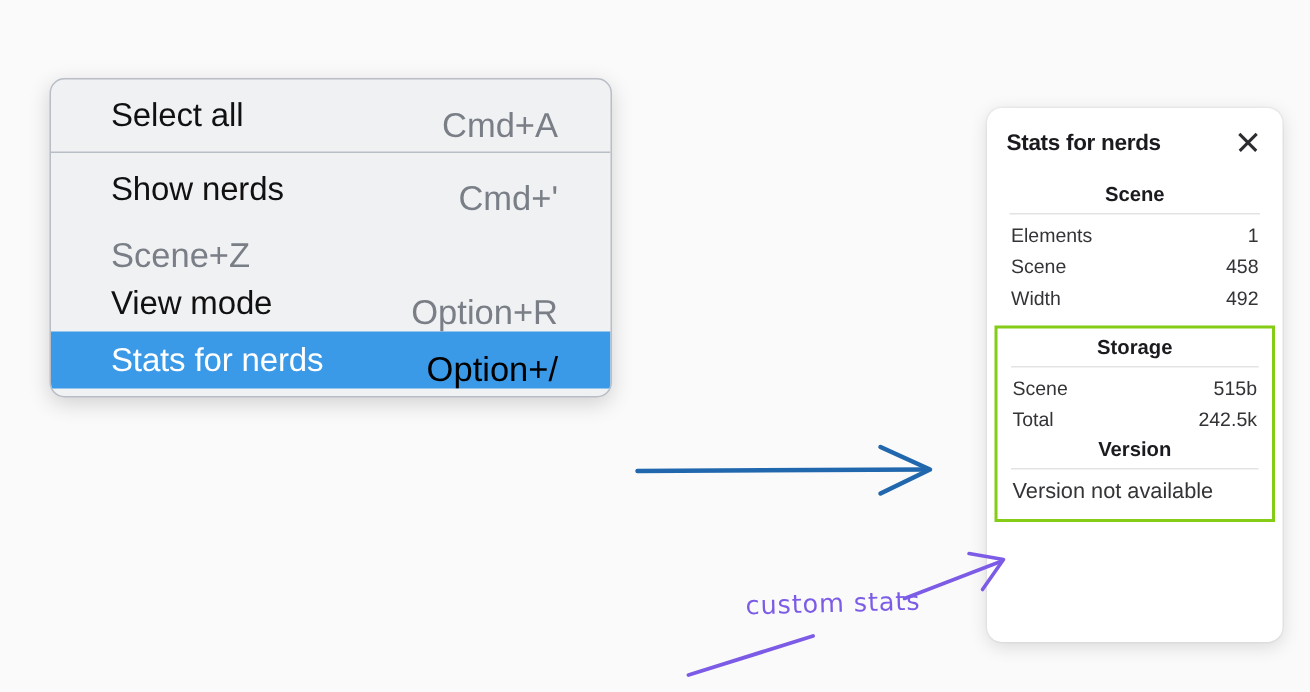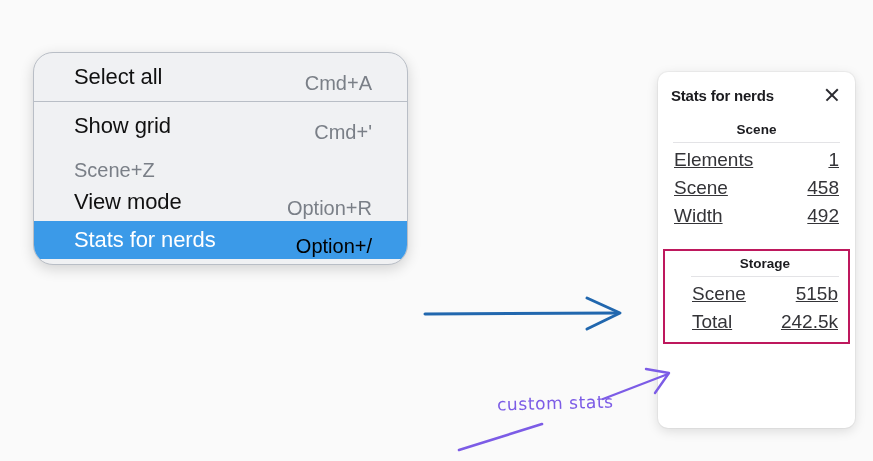--- a/index.html
+++ b/index.html
@@ -18,21 +18,21 @@
   }
 
   
   #context-menu {
     position: absolute;
     left: 33px;
     top: 52px;
     width: 375px;
     background: #f0f1f3;
     border: 1px solid #b9bec6;
-    border-radius: 20px;
+    border-radius: 10px;
     box-shadow: 0 4px 14px rgba(0,0,0,0.16);
     overflow: hidden;
   }
 
   .menu-group { padding: 5px 0; }
 
   .menu-sep {
     height: 1px;
     background: #b9bec6;
     margin: 0;
@@ -48,21 +48,21 @@
   }
 
   .menu-item .mi-label {
     font-size: 22px;
     color: #111111;
     letter-spacing: -0.1px;
     white-space: nowrap;
   }
 
   .menu-item .mi-shortcut {
-    font-size: 20px;
+    font-size: 23px;
     color: #7a7f87;
     white-space: nowrap;
     margin-top: 12px;
   }
 
   .menu-item.is-selected {
     background: #3b9ae8;
   }
   .menu-item.is-selected .mi-label { color: #ffffff; }
   .menu-item.is-selected .mi-shortcut { color: #000000; }
@@ -128,38 +128,37 @@
     height: 1px;
     background: #e3e3e6;
     margin: 0 2px 3px 2px;
   }
 
   .sp-row {
     display: flex;
     align-items: center;
     justify-content: space-between;
     padding: 3px 3px;
-    font-size: 19px;
+    font-size: 13px;
     color: #343438;
-    text-decoration: underline;
   }
   .sp-row .sp-key { color: #343438; }
   .sp-row .sp-val { color: #343438; }
 
   .sp-fullrow {
     padding: 4px 3px;
     font-size: 14.5px;
     color: #343438;
   }
 
   
   #custom-stats-box {
-    border: 2px solid #be185d;
-    margin: 19px -8px -3px -8px;
-    padding: 3px 7px 6px 24px;
+    border: 2px solid #84cc16;
+    margin: 8px -8px -3px -8px;
+    padding: 3px 7px 6px 7px;
   }
 
   
   .annot-layer {
     position: absolute;
     left: 0; top: 0;
     width: 873px; height: 461px;
     pointer-events: none;
   }
 
@@ -185,21 +184,21 @@
       <span class="mi-label">Select all</span>
       <span class="mi-shortcut">Cmd+A</span>
     </div>
   </div>
 
   <div class="menu-sep"></div>
 
   <div class="menu-group">
 
     <div class="menu-item">
-      <span class="mi-label">Show grid</span>
+      <span class="mi-label">Show nerds</span>
       <span class="mi-shortcut">Cmd+'</span>
     </div>
 
     <div class="menu-item">
       <span class="mi-shortcut">Scene+Z</span>
     </div>
 
     <div class="menu-item">
       <span class="mi-label">View mode</span>
       <span class="mi-shortcut">Option+R</span>
@@ -247,20 +246,25 @@
       <div class="sp-row">
         <span class="sp-key">Scene</span>
         <span class="sp-val">515b</span>
       </div>
       <div class="sp-row">
         <span class="sp-key">Total</span>
         <span class="sp-val">242.5k</span>
       </div>
     </div>
 
+    <div>
+      <div class="sp-section-title">Version</div>
+      <div class="sp-rule"></div>
+      <div class="sp-fullrow">Version not available</div>
+    </div>
 
   </div>
 </div>
 
 <svg class="annot-layer" width="873" height="461" viewBox="0 0 873 461">
 
   <g>
     <line x1="425" y1="314" x2="618" y2="313" stroke="#2167ae" stroke-width="3" stroke-linecap="round"></line>
     <polyline points="587,298 620,313 587,329" fill="none" stroke="#2167ae" stroke-width="3" stroke-linecap="round" stroke-linejoin="round"></polyline>
   </g>

